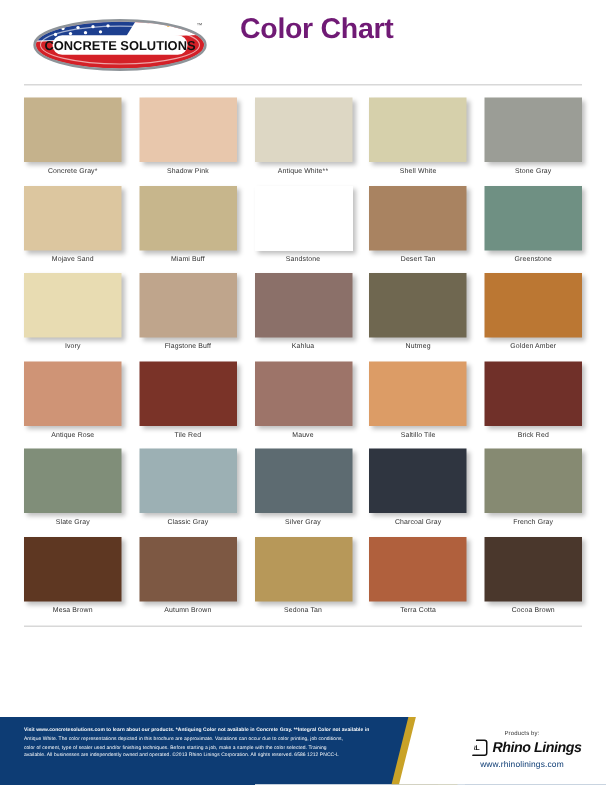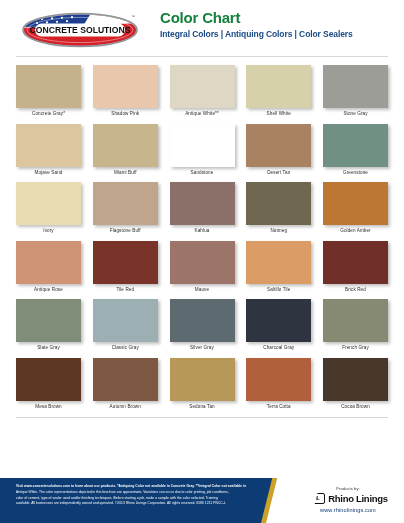--- a/index.html
+++ b/index.html
@@ -40,23 +40,23 @@
   .logo {
     position: relative;
     width: 118px;
     height: 40px;
   }
   .title-block {
     padding-left: 14px;
     padding-bottom: 2px;
   }
   .title {
-    font-size: 15px;
+    font-size: 19px;
     font-weight: bold;
-    color: #15803d;
+    color: #701a75;
     letter-spacing: -0.2px;
     line-height: 1.1;
   }
   .subtitle {
     font-size: 8.5px;
     font-weight: bold;
     color: #1b4a85;
     letter-spacing: -0.1px;
     margin-top: 3px;
     line-height: 1.1;
@@ -178,20 +178,21 @@
     align-items: center;
     justify-content: center;
     font-size: 4.5px;
     font-weight: bold;
     color: #111111;
     letter-spacing: -0.3px;
   }
   .rhino-name {
     font-size: 9.5px;
     font-weight: bold;
+    font-style: italic;
     color: #111111;
     letter-spacing: -0.3px;
   }
   .rhino-url {
     font-size: 5.6px;
     color: #0d3c74;
     margin-top: 3px;
     letter-spacing: 0.1px;
   }
 </style>
@@ -236,21 +237,20 @@
           <ellipse cx="59" cy="20" rx="57" ry="16.5" fill="none" stroke="#8e9499" stroke-width="1.6"></ellipse>
           <ellipse cx="59" cy="20" rx="53" ry="12.6" fill="none" stroke="#ffffff" stroke-width="0.7" opacity="0.6"></ellipse>
           <rect x="14" y="13.5" width="90" height="13" rx="6.5" fill="#ffffff"></rect>
           <text x="59" y="23.1" font-family="Liberation Sans, sans-serif" font-size="8.6" font-weight="bold" fill="#111111" text-anchor="middle">CONCRETE SOLUTIONS</text>
           <text x="110" y="8" font-family="Liberation Sans, sans-serif" font-size="4" fill="#555555">™</text>
         </svg>
       </div>
     </div>
     <div class="title-block">
       <div class="title">Color Chart</div>
-      <div class="subtitle">Integral Colors | Antiquing Colors | Color Sealers</div>
     </div>
   </div>
 
   <div class="header-rule"></div>
 
   <div class="grid">
       <div class="row">
         <div class="cell">
           <div class="chip" style="background: rgb(197, 178, 140);"></div>
           <div class="chip-label">Concrete Gray*</div>

